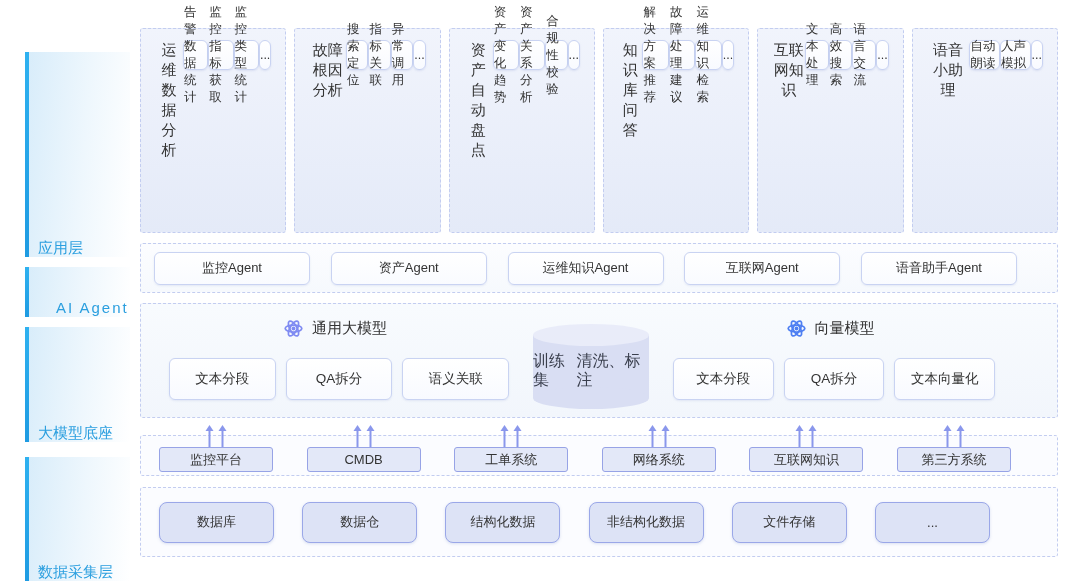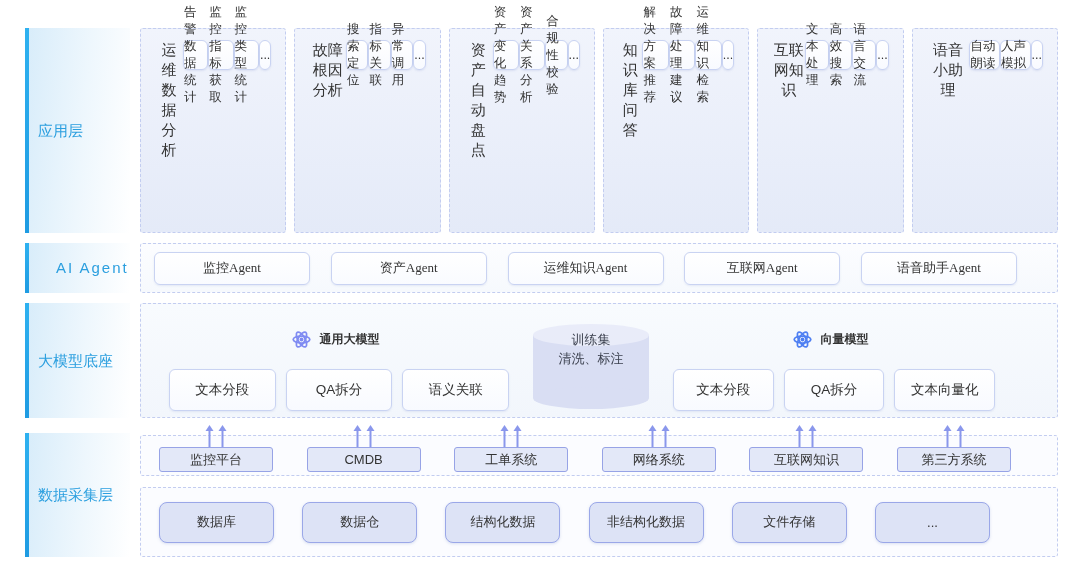--- a/index.html
+++ b/index.html
@@ -5,21 +5,21 @@
   html,body{margin:0;padding:0;background:#ffffff;}
   .canvas{
     position:relative;width:1080px;height:588px;background:#ffffff;
     font-family:"Liberation Sans","DejaVu Sans",sans-serif;color:#333;
     overflow:hidden;
   }
   
   .layer-label{
     position:absolute;left:25px;width:105px;
     background:linear-gradient(95deg,#d7ecfa 0%,#eef7fd 55%,#ffffff 100%);
-    display:flex;align-items:center;
+    display:flex;align-items:flex-end;margin-top:24px;
   }
   .layer-label .bar{
     position:absolute;left:0;top:0;bottom:0;width:4px;
     background:linear-gradient(180deg,var(--label-bar,#2eb1f0),#1e9be2);
   }
   .layer-label .label-text{
     padding-left:13px;font-size:15px;font-weight:500;
     color:var(--label-text,#2b9fdf);line-height:1.2;
   }
   .layer-label.en .label-text{letter-spacing:2px;padding-left:31px;}
@@ -39,58 +39,58 @@
     height:28px;margin-bottom:12px;border:1px solid var(--box-border,#c9d3f2);border-radius:6px;
     background:linear-gradient(180deg,#ffffff 0%,#f8faff 100%);
     display:flex;align-items:center;justify-content:center;
     font-size:12.5px;color:#333;box-shadow:0 1px 2px rgba(120,140,200,.18);
   }
   
   .agent-row{
     position:absolute;left:140px;top:243px;width:918px;height:50px;
     border:1px dashed var(--dashed,#c3cdf0);border-radius:3px;box-sizing:border-box;
     background:linear-gradient(180deg,#fcfdff,#f6f9fd);
-    display:flex;align-items:center;justify-content:space-between;padding:0 40px 0 13px;font-family:Liberation Serif, serif;
+    display:flex;align-items:center;justify-content:space-between;padding:0 40px 0 13px;
   }
   .agent-box{
     width:154px;height:31px;border:1px solid var(--box-border,#c9d3f2);border-radius:6px;
     background:linear-gradient(180deg,#ffffff,#f9fbff);
     display:flex;align-items:center;justify-content:center;font-size:13px;color:#333;
     box-shadow:0 1px 2px rgba(120,140,200,.15);
   }
   
   .model-base{
     position:absolute;left:140px;top:303px;width:918px;height:115px;
     border:1px dashed var(--dashed,#c3cdf0);border-radius:3px;box-sizing:border-box;
     background:linear-gradient(180deg,#f8fbfe,#f2f6fc);
   }
   .model-group{position:absolute;top:0;height:100%;}
   .model-group.g1{left:20px;width:348px;}
   .model-group.g2{left:524px;width:330px;}
   .model-header{
-    margin-top:24px;height:22px;display:flex;align-items:center;justify-content:center;gap:8px;
-    font-size:12px;color:#333;font-weight:700;
+    margin-top:13px;height:22px;display:flex;align-items:center;justify-content:center;gap:8px;
+    font-size:15px;color:#333;font-weight:400;
   }
   .model-header.c1 svg{color:var(--atom-general,#7f8bf2);}
   .model-header.c2 svg{color:var(--atom-vector,#4e7ff2);}
   .model-boxes{margin-top:19px;display:flex;gap:10px;padding-left:8px;}
   .model-box{
     flex:1;height:40px;border:1px solid var(--box-border,#c9d3f2);border-radius:6px;
     background:linear-gradient(180deg,#ffffff,#f8faff);
     display:flex;align-items:center;justify-content:center;font-size:13.5px;color:#333;
     box-shadow:0 1px 2px rgba(120,140,200,.15);
   }
   
   .cylinder{position:absolute;left:392px;top:20px;width:116px;height:85px;}
   .cyl-top{position:absolute;left:0;right:0;top:0;height:22px;border-radius:50%;background:#e9ecf9;z-index:2;}
   .cyl-body{position:absolute;left:0;right:0;top:11px;bottom:11px;background:#d9def3;z-index:1;}
   .cyl-bottom{position:absolute;left:0;right:0;bottom:0;height:22px;border-radius:50%;background:#d9def3;z-index:1;}
   .cyl-text{
-    position:absolute;inset:0;z-index:3;display:flex;flex-direction:column;align-items:center;
-    font-size:13px;color:#3a3f4d;line-height:19px;padding-top:6px;
+    position:absolute;inset:0;z-index:3;display:flex;flex-direction:row;align-items:center;justify-content:center;
+    font-size:16px;color:#3a3f4d;line-height:19px;padding-top:6px;
   }
   
   .source-row{
     position:absolute;left:140px;top:435px;width:918px;height:41px;
     border:1px dashed var(--dashed,#c3cdf0);border-radius:3px;box-sizing:border-box;
     background:#fbfcff;
     display:flex;align-items:flex-end;justify-content:space-between;padding:0 46px 3px 18px;
   }
   .src-box{
     position:relative;width:114px;height:25px;box-sizing:border-box;

